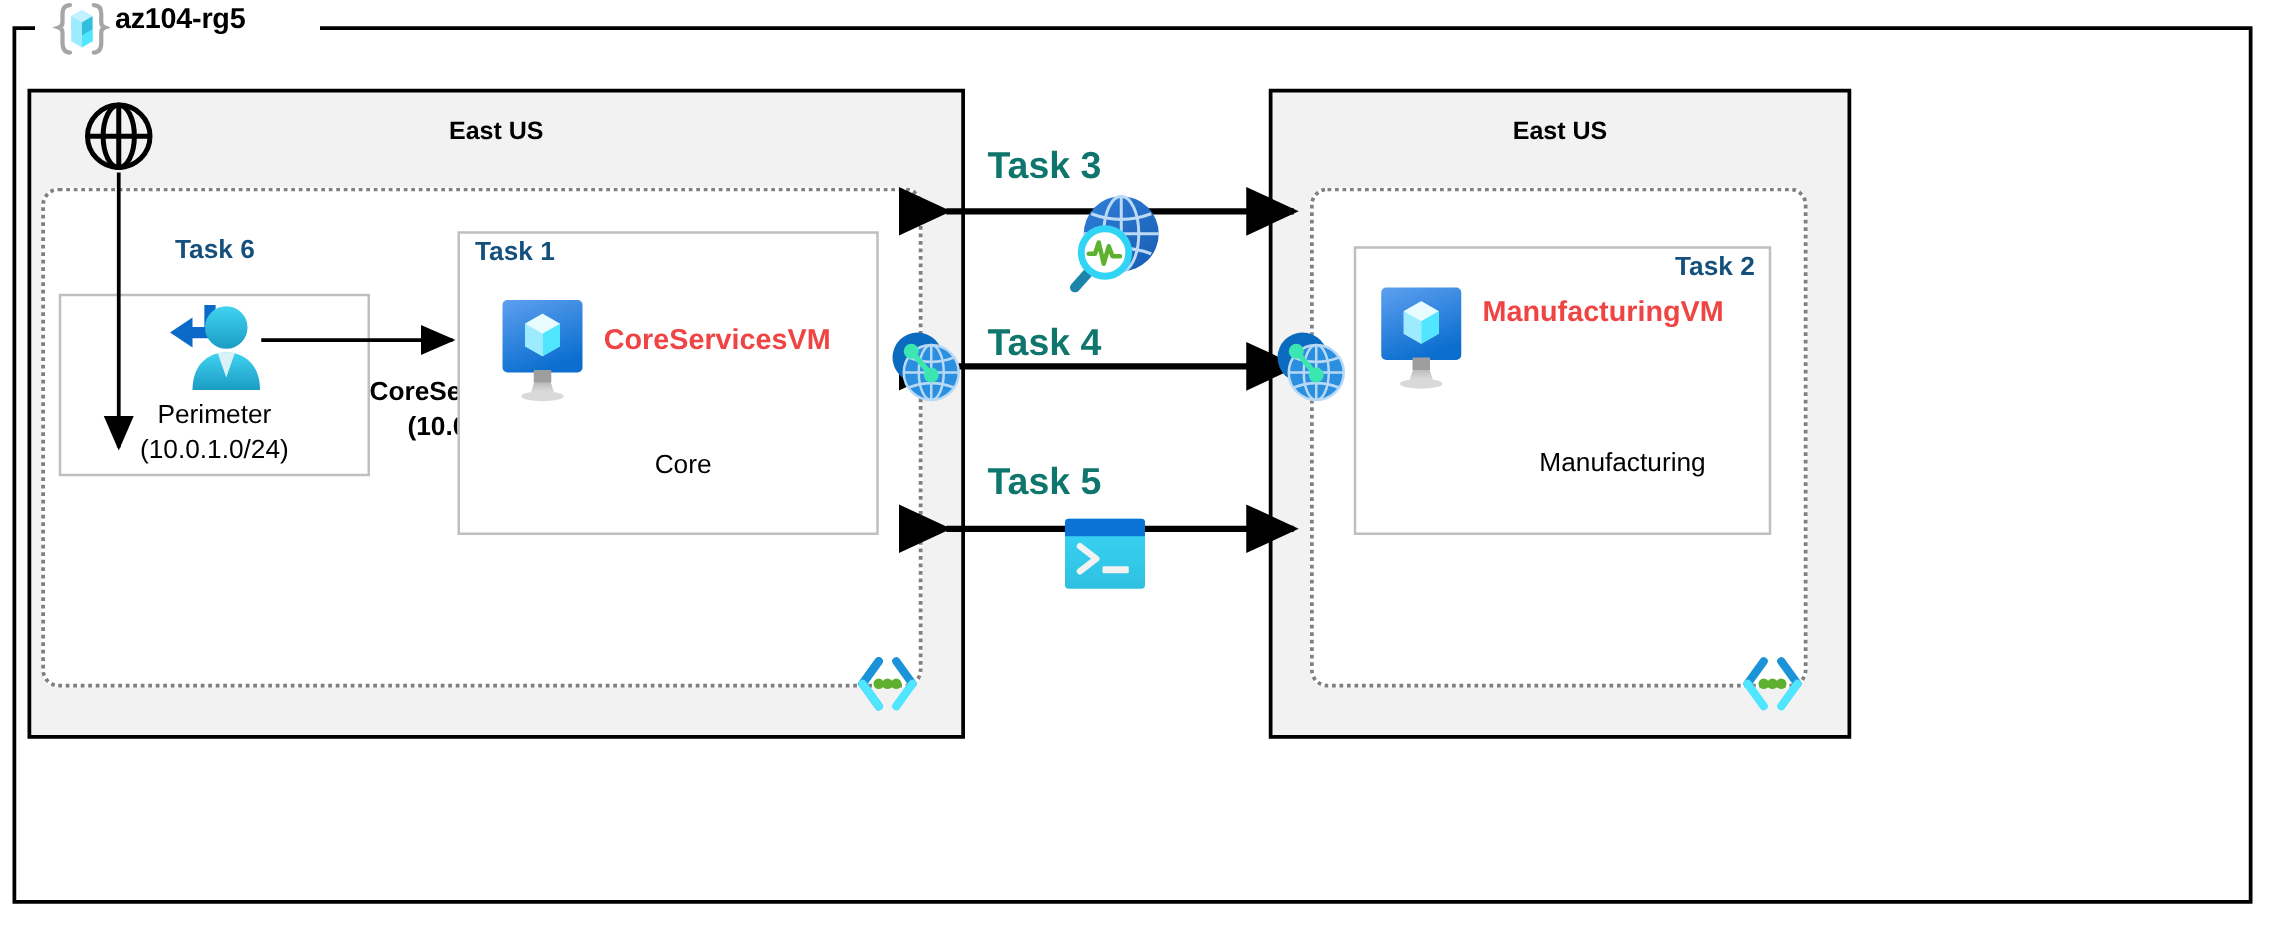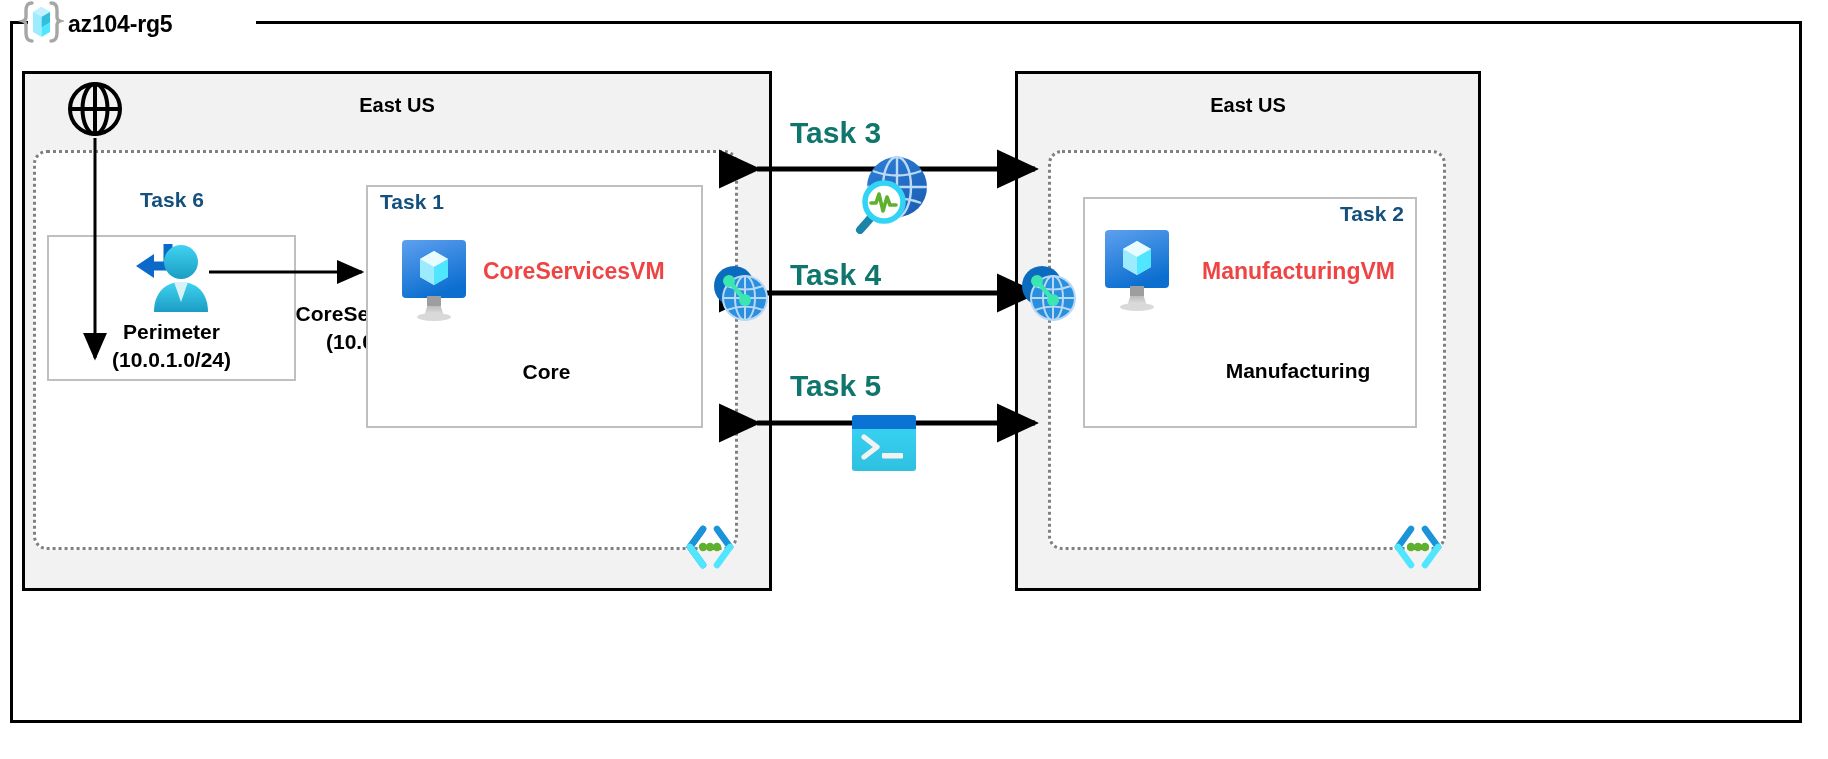--- a/index.html
+++ b/index.html
@@ -26,23 +26,23 @@
   }
   
   .rg-title-mask {
     position: absolute;
     left: 28px; top: 10px;
     height: 26px; width: 228px;
     background: #ffffff;
   }
   .rg-title-wrap {
     position: absolute;
-    left: 18px; top: 1px;
+    left: 42px; top: 1px;
     height: 46px;
-    display: flex; align-items: center; gap: 4px;
+    display: flex; gap: 4px;
   }
   .rg-title-text {
     font-size: 23px; font-weight: bold; color: #000;
     letter-spacing: -0.2px;
   }
 
   
   .region {
     position: absolute;
     background: #f2f2f2;
@@ -92,21 +92,21 @@
     position: absolute;
     font-size: 21px; font-weight: bold;
     color: #15507d;
     white-space: nowrap;
   }
 
   .subnet-caption {
     position: absolute;
     left: 0; right: 0;
     text-align: center;
-    font-size: 21px; font-weight: bold; color: #000;
+    font-size: 21px; font-weight: normal; color: #000;
     line-height: 1.32;
   }
 
   .res-label {
     position: absolute;
     font-size: 23px; font-weight: bold; color: #ef4444;
     white-space: nowrap;
   }
 
   
@@ -278,21 +278,21 @@
       <ellipse cx="35" cy="79" rx="17" ry="4" fill="#d9d9d9"></ellipse>
       <rect x="28" y="58" width="14" height="10" fill="#9e9e9e"></rect>
       <g>
         <polygon points="35,13 49,21 49,39 35,47 21,39 21,21" fill="#c3f1ff"></polygon>
         <polygon points="35,13 49,21 35,29 21,21" fill="#e8fbff"></polygon>
         <polygon points="35,29 49,21 49,39 35,47" fill="#50e6ff"></polygon>
         <polygon points="35,29 21,21 21,39 35,47" fill="#9cebff"></polygon>
       </g>
     </svg>
   </div>
-  <div class="res-label" style="left:1186px; top:258px;margin-left:16px;">ManufacturingVM</div>
+  <div class="res-label" style="left:1186px; top:236px;">ManufacturingVM</div>
   <div class="subnet-caption" style="left:1083px; width:334px; top:357px;margin-left:48px;">
     <div>Manufacturing</div>
   </div>
 
   <svg class="svg-layer">
     <defs>
       <marker id="ah" markerWidth="9" markerHeight="9" refX="7.6" refY="4.5" orient="auto" markerUnits="strokeWidth">
         <path d="M0,0.6 L8.4,4.5 L0,8.4 Z" fill="#000"></path>
       </marker>
       <marker id="ah-sm" markerWidth="10" markerHeight="10" refX="8.4" refY="5" orient="auto" markerUnits="strokeWidth">

